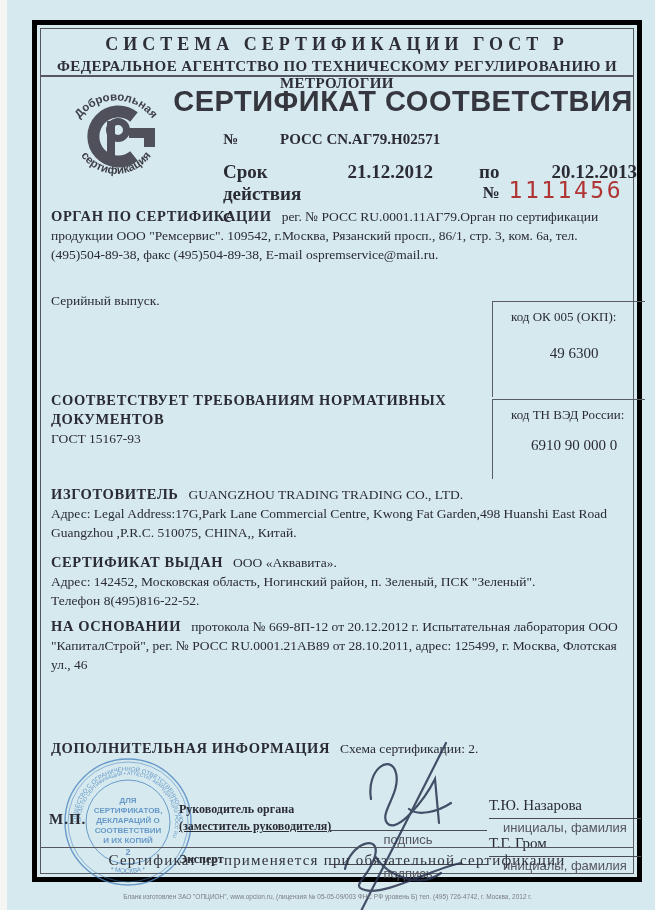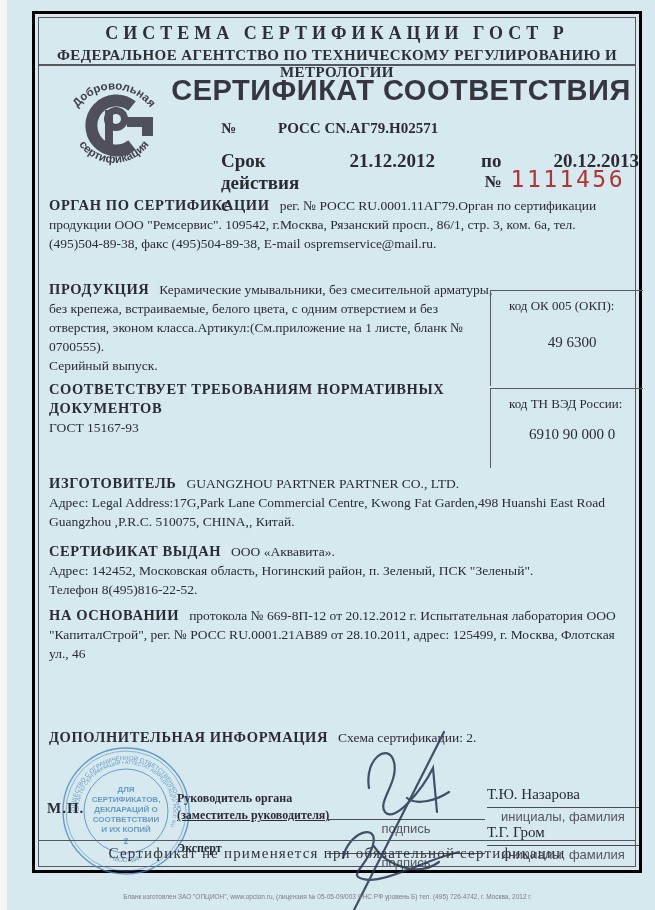--- a/index.html
+++ b/index.html
@@ -4,22 +4,22 @@
 <style>
   html,body{margin:0;padding:0;}
   body{
     width:655px;height:910px;position:relative;overflow:hidden;
     background:#d5e9ee;
     font-family:"Liberation Serif", serif;
     color:#2b2b33;
   }
   .scan-edge{position:absolute;left:0;top:0;width:7px;height:100%;background:#f5f6f4;}
   .frame{
-    position:absolute;left:32px;top:11px;width:610px;height:862px;
-    border:3px solid #000000;box-sizing:border-box;
+    position:absolute;left:32px;top:20px;width:610px;height:862px;
+    border:5px solid #000000;box-sizing:border-box;
   }
   .frame::before{
     content:"";position:absolute;inset:3px;border:1px solid #56565e;pointer-events:none;
   }
   .header{
     position:absolute;left:4px;top:4px;right:4px;height:48px;
     border-bottom:2px solid #56565e;text-align:center;padding-top:5px;box-sizing:border-box;
   }
   .header .h1{font-size:18px;font-weight:bold;letter-spacing:5px;color:#2e2e36;}
   .header .h2{font-size:15px;font-weight:bold;letter-spacing:.4px;margin-top:3px;color:#2e2e36;}
@@ -114,41 +114,40 @@
   <div class="blank-num">
     <span class="no">№</span>
     <span class="digits">1111456</span>
   </div>
 
   <div class="sec" style="top:182px;">
     <p><b class="lbl">ОРГАН ПО СЕРТИФИКАЦИИ</b><span>рег. № РОСС RU.0001.11АГ79.Орган по сертификации продукции ООО "Ремсервис". 109542, г.Москва, Рязанский просп., 86/1, стр. 3, ком. 6а, тел. (495)504-89-38, факс (495)504-89-38, E-mail ospremservice@mail.ru.</span></p>
   </div>
 
   <div class="sec" style="top:266px;width:448px;">
-    <p><b class="lbl">ПРОДУКЦИЯ</b><span>Керамические умывальники, без смесительной арматуры, без крепежа, встраиваемые, белого цвета, с одним отверстием и без отверстия, эконом класса.Артикул:(См.приложение на 1 листе, бланк № 0700555).</span></p>
     <p>Серийный выпуск.</p>
   </div>
 
   <div class="codebox" style="top:276px;height:96px;">
     <div>код ОК 005 (ОКП):</div>
     <div class="val" style="margin-top:20px;">49 6300</div>
   </div>
 
   <div class="sec" style="top:366px;width:448px;">
     <p><b class="lbl">СООТВЕТСТВУЕТ ТРЕБОВАНИЯМ НОРМАТИВНЫХ ДОКУМЕНТОВ</b></p>
     <p>ГОСТ 15167-93</p>
   </div>
 
   <div class="codebox" style="top:374px;height:80px;">
     <div>код ТН ВЭД России:</div>
     <div class="val" style="margin-top:14px;">6910 90 000 0</div>
   </div>
 
   <div class="sec" style="top:460px;">
-    <p><b class="lbl">ИЗГОТОВИТЕЛЬ</b><span>GUANGZHOU PARTNER PARTNER CO., LTD.</span></p>
+    <p><b class="lbl">ИЗГОТОВИТЕЛЬ</b><span>GUANGZHOU TRADING TRADING CO., LTD.</span></p>
     <p>Адрес: Legal Address:17G,Park Lane Commercial Centre, Kwong Fat Garden,498 Huanshi East Road Guangzhou ,P.R.C. 510075, CHINA,, Китай.</p>
   </div>
 
   <div class="sec" style="top:528px;">
     <p><b class="lbl">СЕРТИФИКАТ ВЫДАН</b><span>ООО «Аквавита».</span></p>
     <p>Адрес: 142452, Московская область, Ногинский район, п. Зеленый, ПСК "Зеленый".</p>
     <p>Телефон 8(495)816-22-52.</p>
   </div>
 
   <div class="sec" style="top:592px;">

